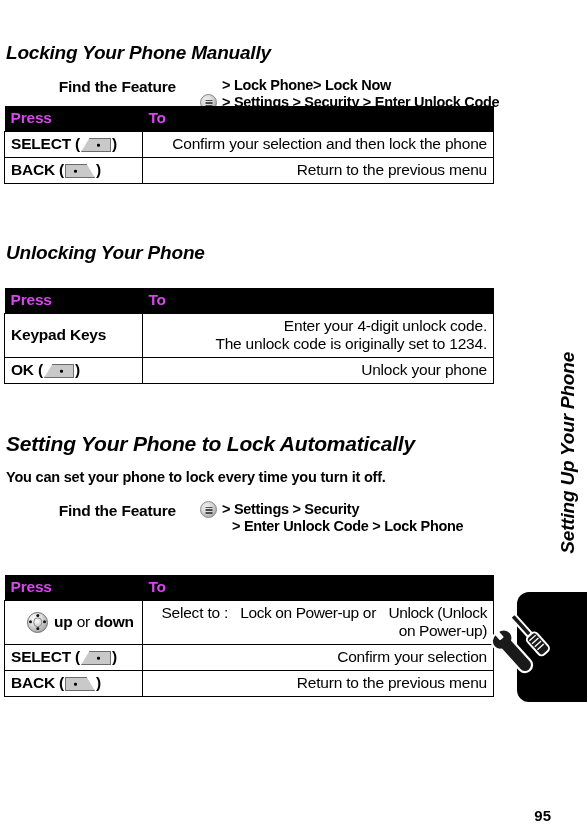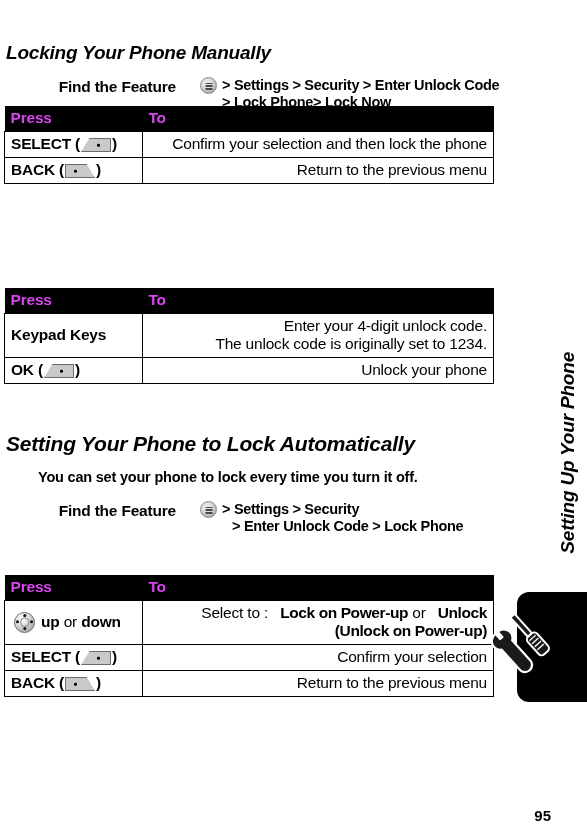--- a/index.html
+++ b/index.html
@@ -24,21 +24,20 @@
     letter-spacing: -0.2px;
     margin: 0;
     padding: 0;
   }
   .h2.big { font-size: 21px; }
 
   .body-text {
     font-size: 14.5px;
     font-weight: bold;
     letter-spacing: -0.2px;
-    margin-left: 32px;
   }
 
   
   .find-row {
     display: flex;
     align-items: flex-start;
   }
   .find-label {
     width: 170px;
     text-align: right;
@@ -113,21 +112,21 @@
   }
   table.keytable td.press {
     font-weight: bold;
     white-space: nowrap;
   }
   table.keytable td.todo {
     font-weight: normal;
     text-align: right;
   }
   table.keytable td.todo b {
-    font-weight: bold;
+    font-weight: normal;
     letter-spacing: -0.4px;
     padding-left: 8px;
   }
   col.c1 { width: 138px; }
   col.c2 { width: 351px; }
 
   
   .softkey {
     display: inline-block;
     vertical-align: middle;
@@ -232,30 +231,30 @@
 <body>
 
 <div class="page">
 
   <div style="position:absolute;left:6px;top:2px;width:480px;margin-top:40px;">
     <div class="h2">Locking Your Phone Manually</div>
 
     <div class="find-row" style="margin-top:13px;">
       <div class="find-label">Find the Feature</div>
       <div class="find-path">
+        <div class="path-line indent1">
+          <span class="path-text">&gt; Lock Phone&gt; Lock Now</span>
+        </div>
         <div class="path-line">
           <span class="menu-icon">
               <i></i>
               <i></i>
               <i></i>
             </span>
           <span class="path-text">&gt; Settings &gt; Security &gt; Enter Unlock Code</span>
-        </div>
-        <div class="path-line indent1">
-          <span class="path-text">&gt; Lock Phone&gt; Lock Now</span>
         </div>
       </div>
     </div>
   </div>
 
   <div style="position:absolute;left:4px;top:106px;">
     <table class="keytable">
       <colgroup>
           <col class="c1">
           <col class="c2">
@@ -276,20 +275,23 @@
         <tr>
           <td class="press">
             <span>BACK</span><span> (</span><span class="softkey right"><span class="shape"></span><span class="dot"></span></span><span>)</span>
           </td>
           <td class="todo">Return to the previous menu</td>
         </tr>
       </tbody>
     </table>
   </div>
 
+  <div style="position:absolute;left:6px;top:242px;width:480px;">
+    <div class="h2">Unlocking Your Phone</div>
+  </div>
 
   <div style="position:absolute;left:4px;top:288px;">
     <table class="keytable">
       <colgroup>
           <col class="c1">
           <col class="c2">
         </colgroup>
       <thead>
         <tr>
           <th>Press</th>
@@ -343,21 +345,21 @@
           <col class="c2">
         </colgroup>
       <thead>
         <tr>
           <th>Press</th>
           <th>To</th>
         </tr>
       </thead>
       <tbody>
         <tr>
-          <td class="press" style="padding-left:9px;">
+          <td class="press" style="padding-left:22px;">
             <span class="navkey"><span class="nub n"></span><span class="nub s"></span><span class="nub w"></span><span class="nub e"></span><span class="center"></span></span><span>up</span><span style="font-weight:normal;"> or </span><span>down</span>
           </td>
           <td class="todo">
             <span>Select to : </span><b>Lock on Power-up</b><span> or </span><b>Unlock (Unlock on Power-up)</b>
           </td>
         </tr>
         <tr>
           <td class="press">
             <span>SELECT</span><span> (</span><span class="softkey left"><span class="shape"></span><span class="dot"></span></span><span>)</span>
           </td>

